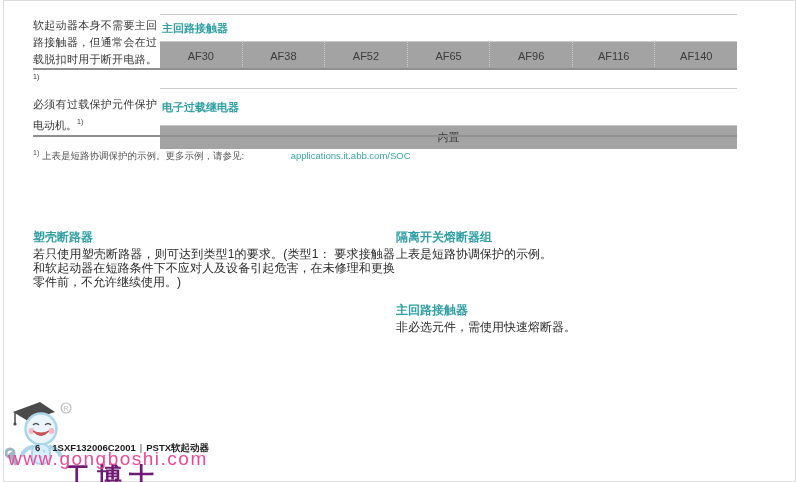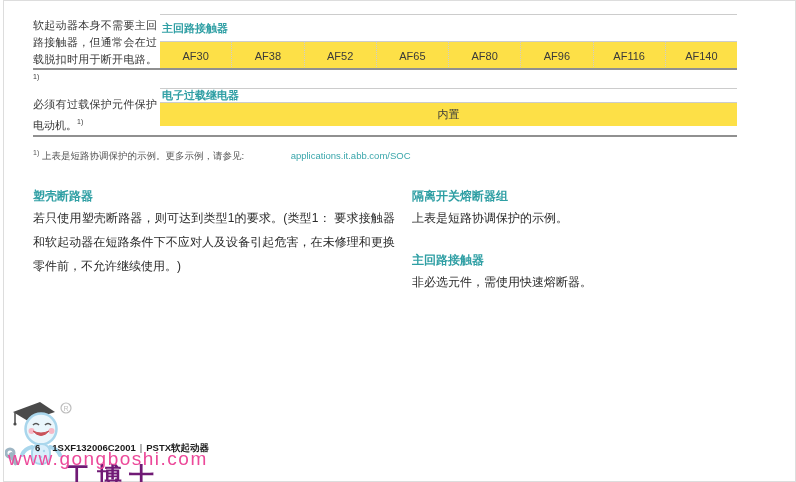--- a/index.html
+++ b/index.html
@@ -26,23 +26,23 @@
 
   .mini-table { position:absolute; left:160px; width:577px; }
   .table1 { top:14px; }
   .table2 { top:88px; }
   .mini-table .thead {
     border-top:1px solid #ccc; border-bottom:1px solid #ccc;
     height:28px; display:flex; align-items:center;
     color:#2f9fa4; font-weight:bold; font-size:11px; padding-left:2px;
     background:#fff;
   }
-  .table2 .thead { height:15px; }
+  .table2 .thead { height:38px; }
   .mini-table .trow {
-    height:27px; background:#fde047; display:flex; align-items:center;
+    height:27px; background:#a3a3a3; display:flex; align-items:center;
   }
   .table2 .trow { height:23px; }
   .t-cell {
     flex:1; text-align:center; font-size:11px; color:#3a3a3a;
   }
   .t-cell + .t-cell { border-left:1px dotted #ccc; height:100%; display:flex; align-items:center; justify-content:center; }
   .t-cell:first-child { height:100%; display:flex; align-items:center; justify-content:center; }
 
   .dark-rule {
     position:absolute; left:33px; width:704px; height:2px; background:#909090;
@@ -53,28 +53,29 @@
   
   .footnote {
     position:absolute; left:33px; top:149px;
     font-size:9.5px; color:#555;
   }
   .footnote a { color:#3aa6ab; text-decoration:none;margin-left:44px; }
 
   
   .col { position:absolute; top:188px; width:362px; }
   .col-left  { left:33px; }
-  .col-right { left:412px; }
+  .col-right { left:396px; }
   .section { margin-bottom:22px; }
   .section-title {
     color:#2f9fa4; font-weight:bold; font-size:12px; line-height:16px;
     margin-bottom:2px;
+    margin-top:41px;
   }
   .section-body {
-    font-size:12px; line-height:24px; color:#2a2a2a; text-align:justify;
+    font-size:12px; line-height:14px; color:#2a2a2a; text-align:justify;
   }
   .col-left .section + .section { margin-top:28px; }
   .col-right .section + .section { margin-top:17px; }
 
   
   .watermark { position:absolute; left:5px; top:399px; width:230px; height:72px; z-index:1; }
   .wm-brand {
     position:absolute; left:60px; top:16px;
     font-size:25px; color:#701a75; letter-spacing:7px; font-weight:bold;
     font-family:"Liberation Serif","DejaVu Serif",serif;
@@ -102,21 +103,20 @@
 
 <div class="desc desc1"><span>软起动器本身不需要主回路接触器，但通常会在过载脱扣时用于断开电路。</span><sup>1)</sup></div>
 
 <div class="mini-table table1">
   <div class="thead">主回路接触器</div>
   <div class="trow">
     <div class="t-cell">AF30</div>
     <div class="t-cell">AF38</div>
     <div class="t-cell">AF52</div>
     <div class="t-cell">AF65</div>
-    <div class="t-cell">AF80</div>
     <div class="t-cell">AF96</div>
     <div class="t-cell">AF116</div>
     <div class="t-cell">AF140</div>
   </div>
 </div>
 <div class="dark-rule rule1"></div>
 
 <div class="desc desc2"><span>必须有过载保护元件保护电动机。</span><sup>1)</sup></div>
 
 <div class="mini-table table2">

